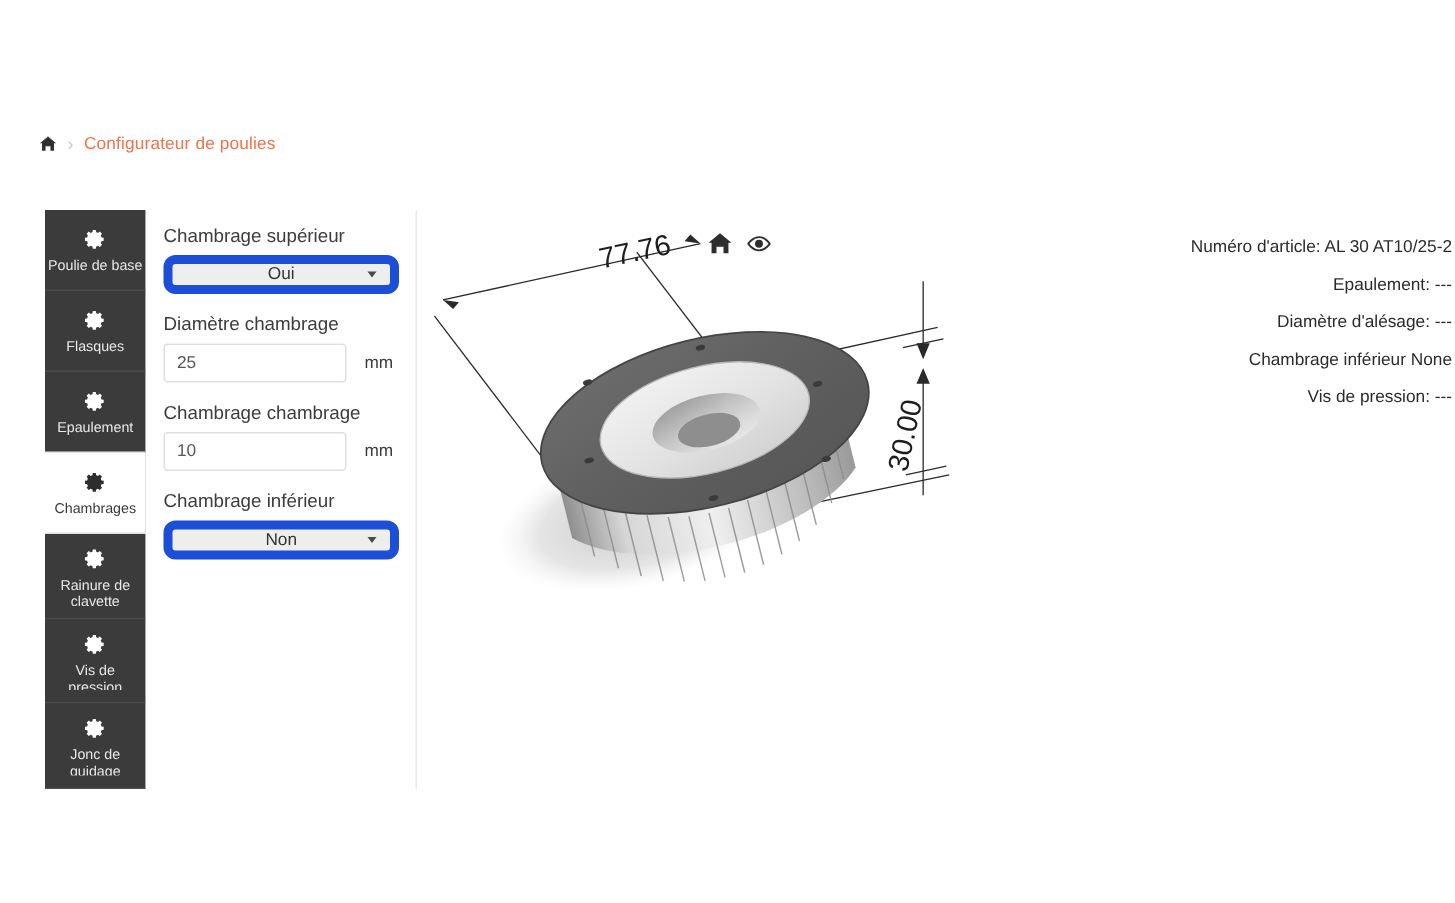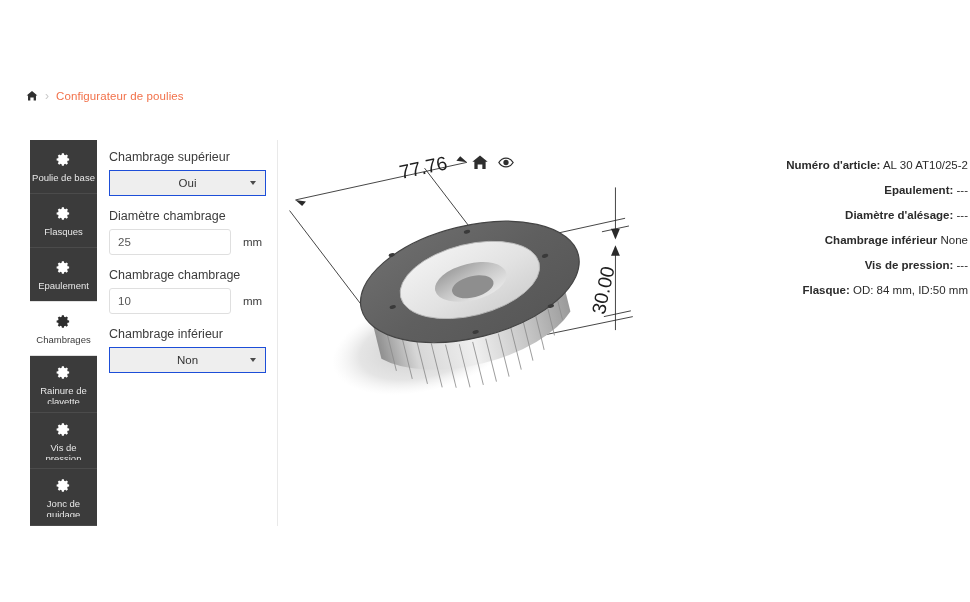--- a/index.html
+++ b/index.html
@@ -110,22 +110,22 @@
   .field-label {
     font-size: 12.5px;
     color: #3c3c3c;
     margin-bottom: 5px;
     line-height: 15px;
   }
   .select-box {
     position: relative;
     width: 157px; height: 26px;
     background: #eeeeee;
-    border: 1px solid #1d4ed8;
-    border-radius: 0;
+    border: 6px solid #1d4ed8;
+    border-radius: 8px;
     display: flex;
     align-items: center;
     justify-content: center;
     font-size: 11.5px;
     color: #333333;
     cursor: pointer;
   }
   .select-box .caret {
     position: absolute;
     right: 9px; top: 50%;
@@ -193,21 +193,21 @@
     background: #ffffff;
   }
   .info-line {
     font-size: 11.5px;
     color: #2b2b2b;
     line-height: 14px;
     margin-bottom: 11px;
     padding-right: 2px;
     white-space: nowrap;
   }
-  .info-line .lbl { font-weight: bold; }
+  .info-line .lbl { font-weight: normal; }
   .info-line .val { font-weight: normal; }
 </style>
 </head>
 <body>
 
 <div id="page">
 
   <div id="breadcrumb">
     <span class="home-ico">
       <svg viewBox="0 0 16 16" width="12" height="12" fill="currentColor">
@@ -457,20 +457,16 @@
         <span class="val">---</span>
       </div>
       <div class="info-line">
         <span class="lbl">Chambrage inférieur</span>
         <span class="val">None</span>
       </div>
       <div class="info-line">
         <span class="lbl">Vis de pression:</span>
         <span class="val">---</span>
       </div>
-      <div class="info-line">
-        <span class="lbl">Flasque:</span>
-        <span class="val">OD: 84 mm, ID:50 mm</span>
-      </div>
     </div>
 
   </div>
 </div>
 
 </body></html>

